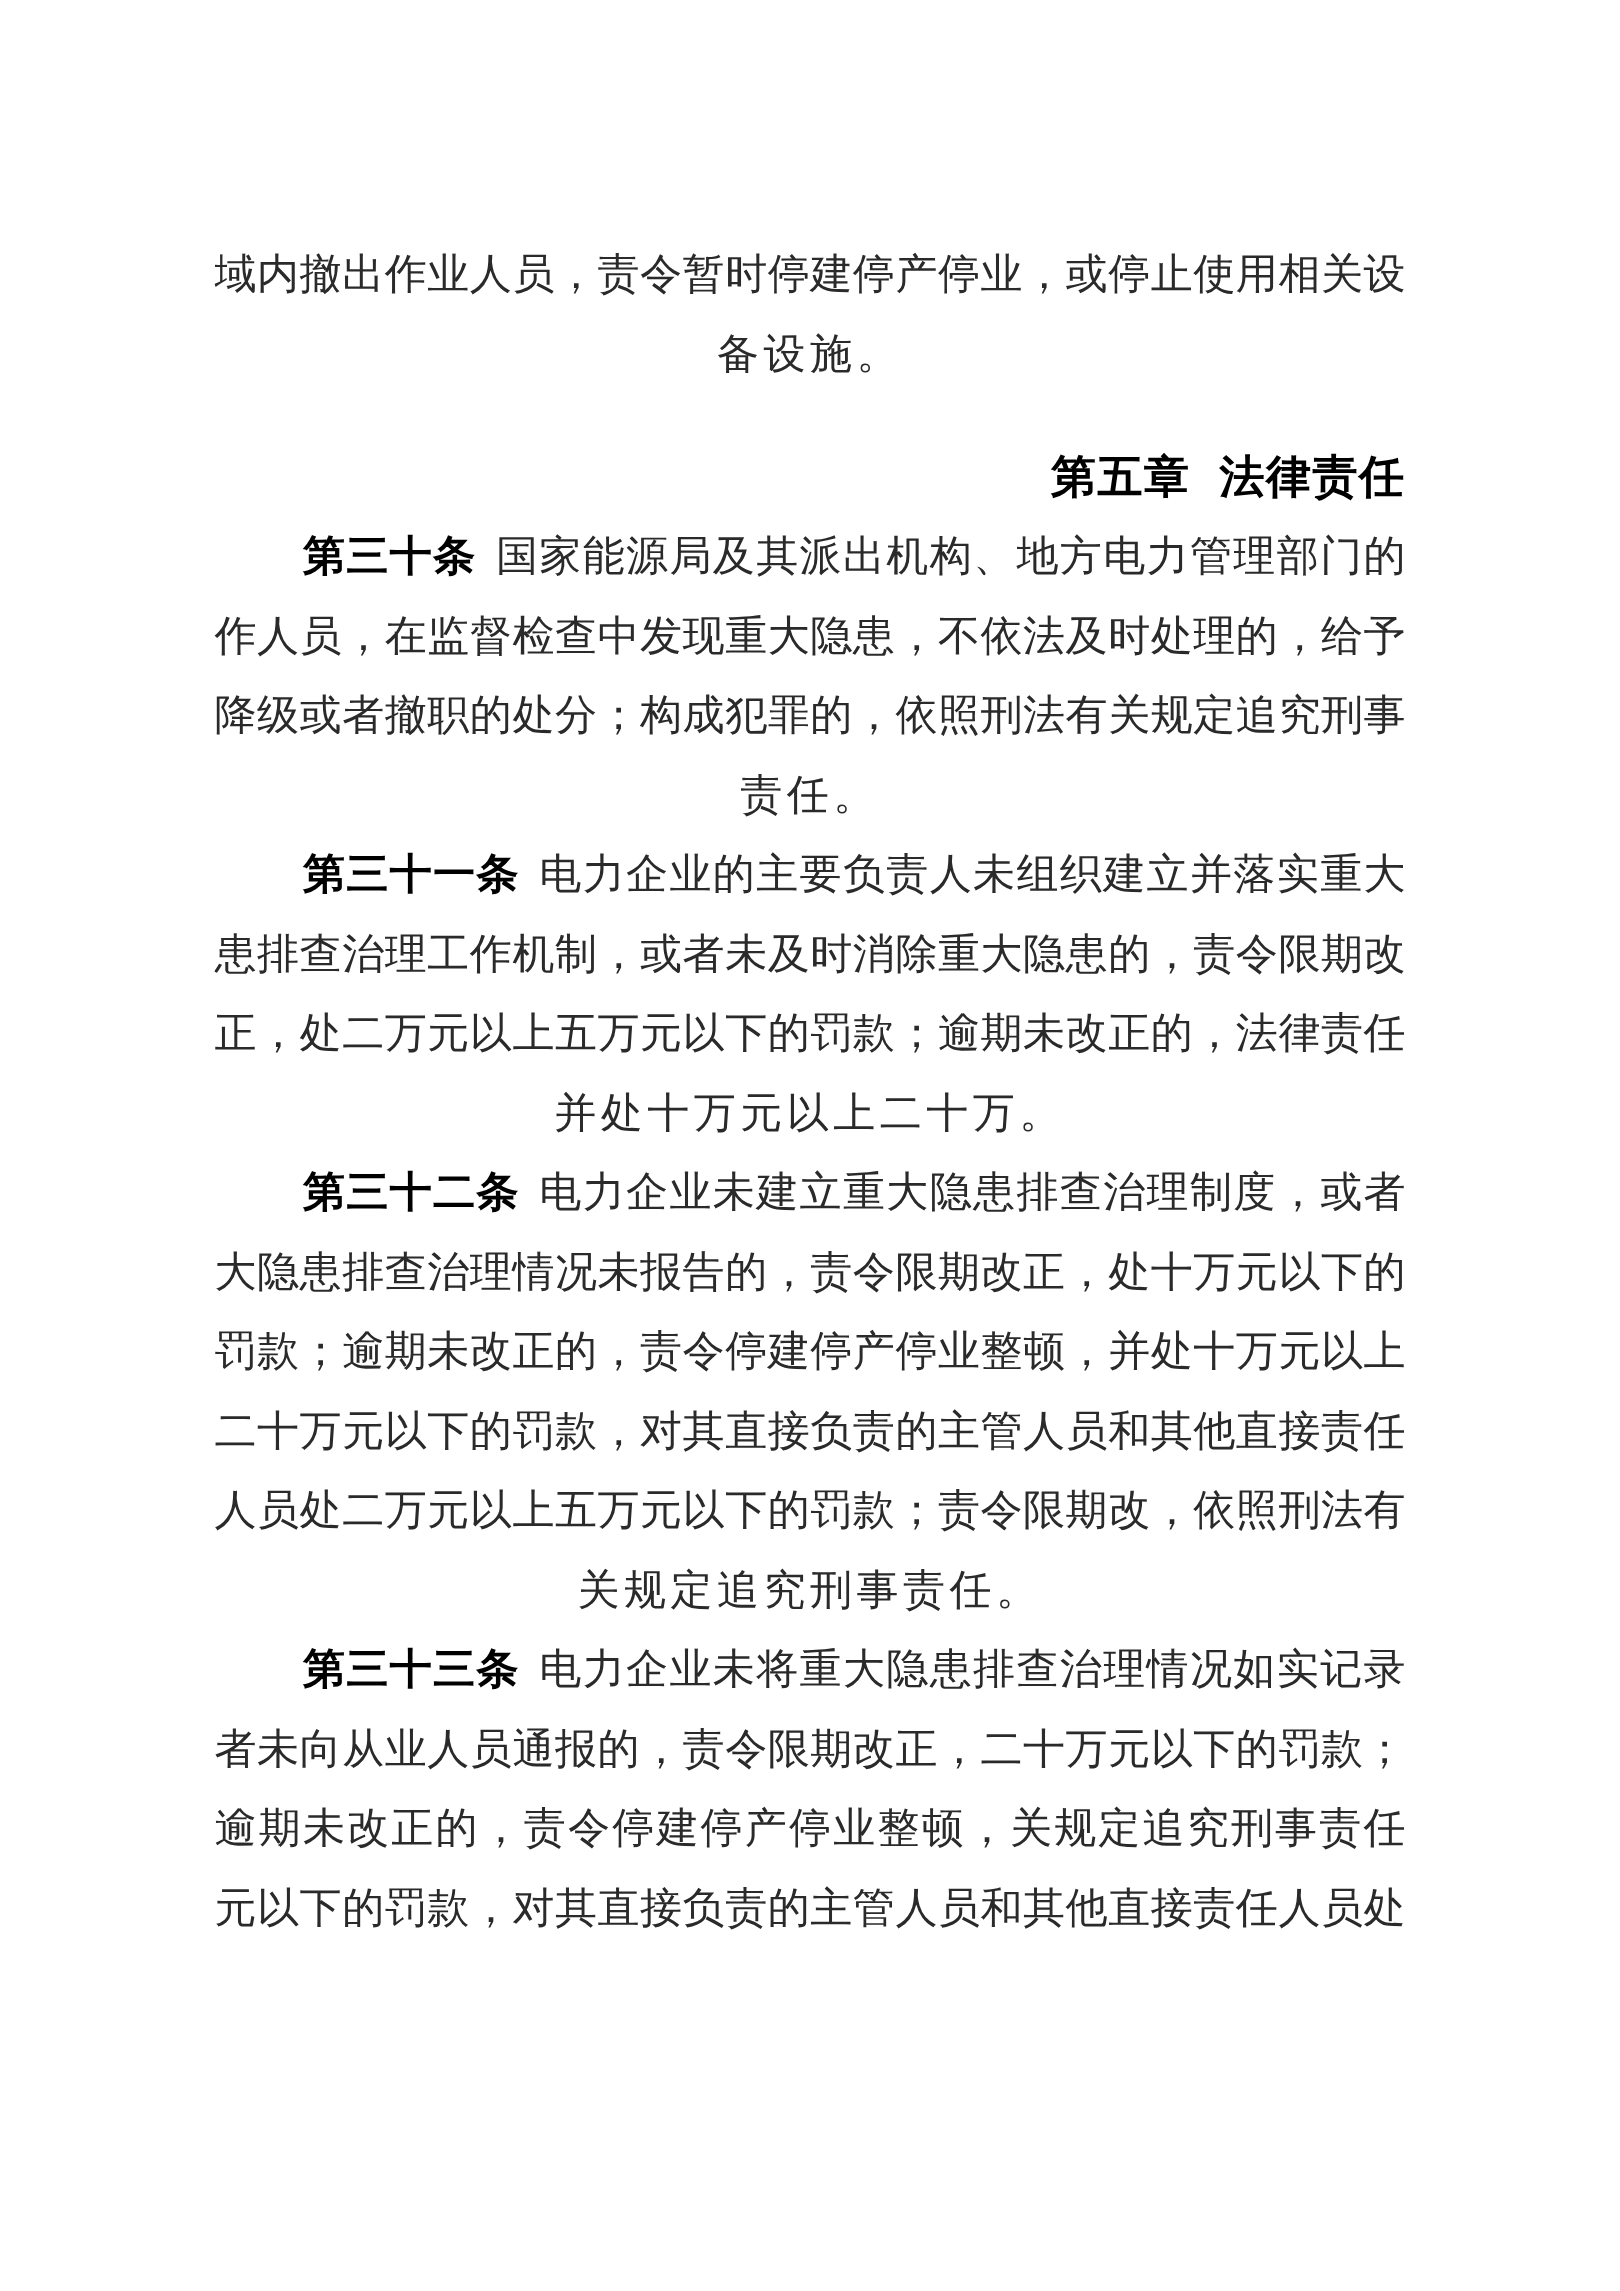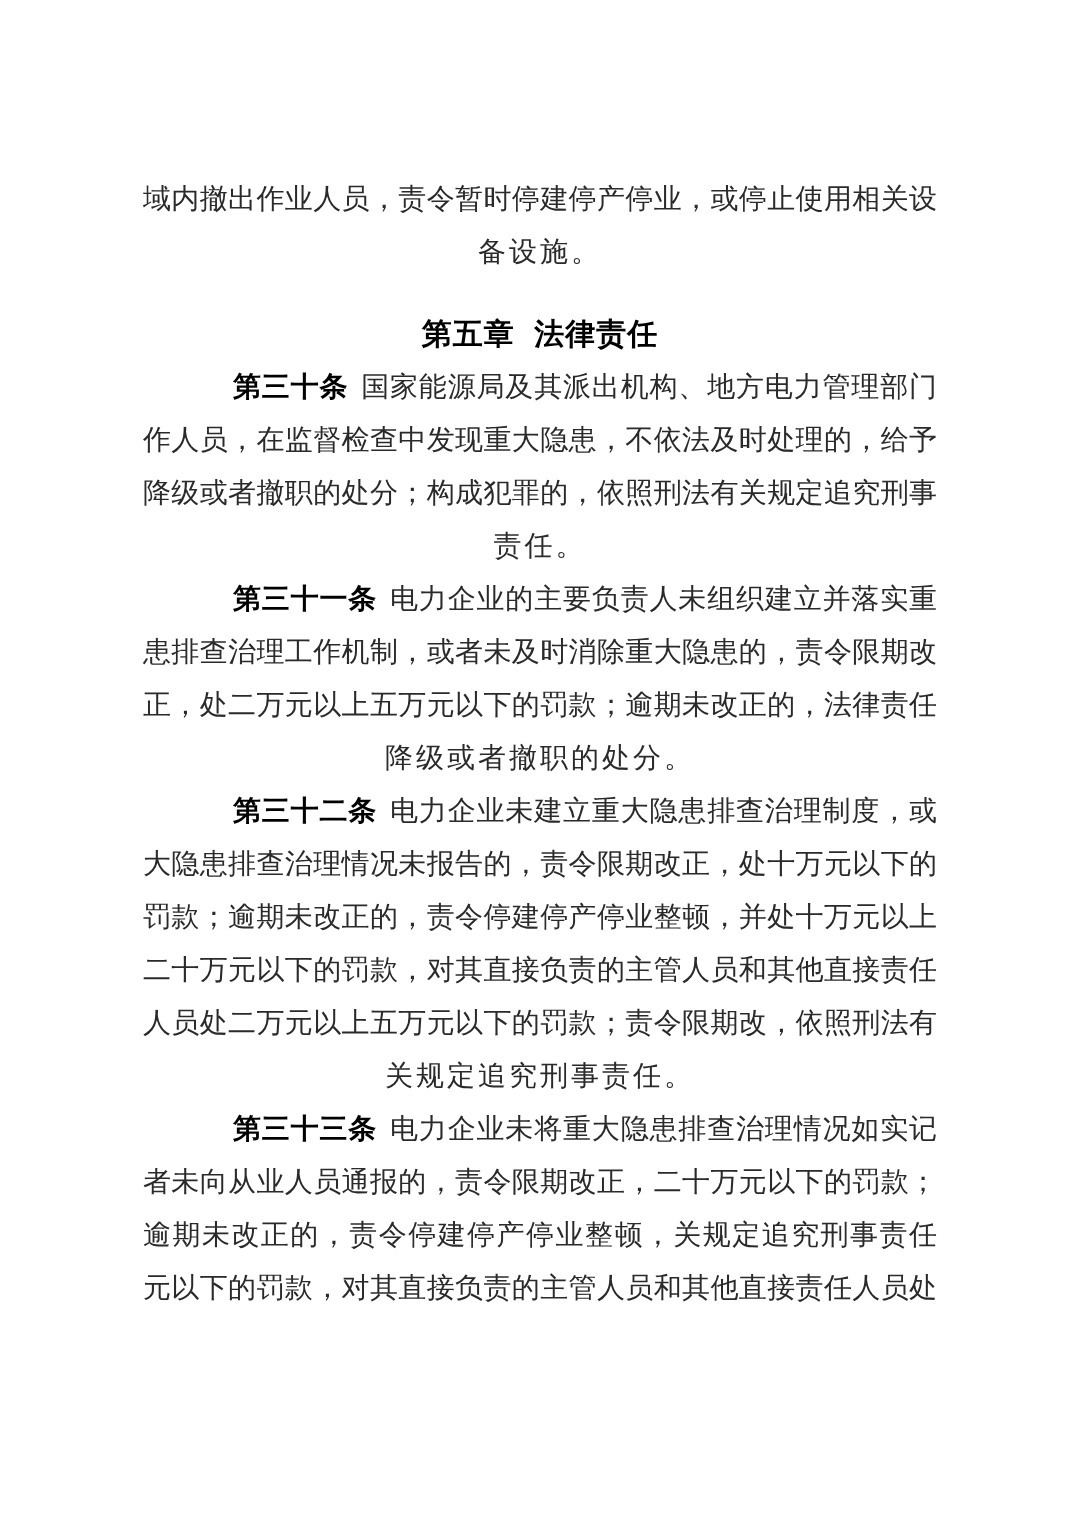--- a/index.html
+++ b/index.html
@@ -11,21 +11,21 @@
     position: relative;
     width: 1080px;
     height: 1527px;
     background: #ffffff;
     overflow: hidden;
     font-family: "Liberation Serif", serif;
   }
   .content {
     position: absolute;
     left: 143px;
-    top: 172px;
+    top: 157px;
     width: 794px;
     color: #2a2a2a;
   }
   .line {
     height: 53px;
     line-height: 53px;
     font-size: 28px;
     letter-spacing: 0;
     text-align: left;
     white-space: normal;
@@ -43,31 +43,30 @@
     letter-spacing: 3px;
     text-align: center;
   }
   .line.indent {
     padding-left: 59px;
   }
   .article-no {
     font-family: Liberation Serif, serif;
     font-weight: 700;
     color: #000000;
-    margin-left: 31px;
   }
   .gap {
     display: inline-block;
     width: 12px;
   }
   .heading {
     height: 53px;
     line-height: 53px;
     margin-top: 29px;
-    text-align: center;
+    text-align: right;
     font-family: "Liberation Sans", sans-serif;
     font-weight: 700;
     font-size: 30px;
     color: #000000;
     word-spacing: 10px;
     letter-spacing: 1px;
   }
 </style>
 </head>
 <body>
@@ -80,21 +79,21 @@
       </div>
     <div class="heading">第五章 法律责任</div>
     <div id="after-heading">
         <div class="line just indent"><span class="article-no">第三十条</span><span class="gap"></span><span>国家能源局及其派出机构、地方电力管理部门的工</span></div>
         <div class="line just">作人员，在监督检查中发现重大隐患，不依法及时处理的，给予</div>
         <div class="line just">降级或者撤职的处分；构成犯罪的，依照刑法有关规定追究刑事</div>
         <div class="line loose">责任。</div>
         <div class="line just indent"><span class="article-no">第三十一条</span><span class="gap"></span><span>电力企业的主要负责人未组织建立并落实重大隐</span></div>
         <div class="line just">患排查治理工作机制，或者未及时消除重大隐患的，责令限期改正</div>
         <div class="line just">正，处二万元以上五万元以下的罚款；逾期未改正的，法律责任</div>
-        <div class="line loose">降级或者撤职的处分。</div>
+        <div class="line loose">并处十万元以上二十万。</div>
         <div class="line just indent"><span class="article-no">第三十二条</span><span class="gap"></span><span>电力企业未建立重大隐患排查治理制度，或者重</span></div>
         <div class="line just">大隐患排查治理情况未报告的，责令限期改正，处十万元以下的</div>
         <div class="line just">罚款；逾期未改正的，责令停建停产停业整顿，并处十万元以上</div>
         <div class="line just">二十万元以下的罚款，对其直接负责的主管人员和其他直接责任</div>
         <div class="line just">人员处二万元以上五万元以下的罚款；责令限期改，依照刑法有</div>
         <div class="line loose">关规定追究刑事责任。</div>
         <div class="line just indent"><span class="article-no">第三十三条</span><span class="gap"></span><span>电力企业未将重大隐患排查治理情况如实记录或</span></div>
         <div class="line just">者未向从业人员通报的，责令限期改正，二十万元以下的罚款；</div>
         <div class="line just">逾期未改正的，责令停建停产停业整顿，关规定追究刑事责任</div>
         <div class="line just">元以下的罚款，对其直接负责的主管人员和其他直接责任人员处</div>

